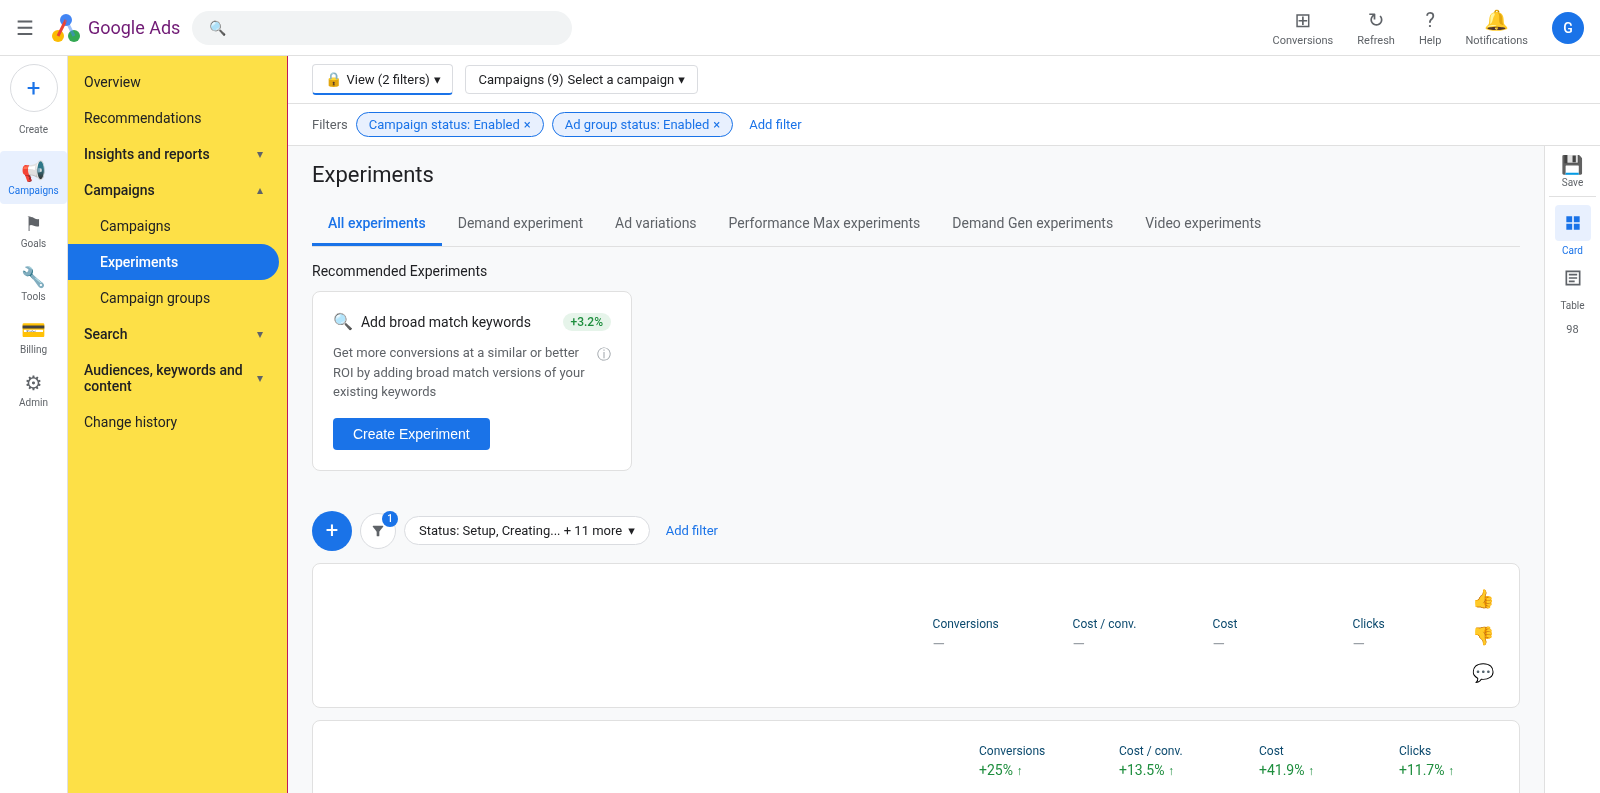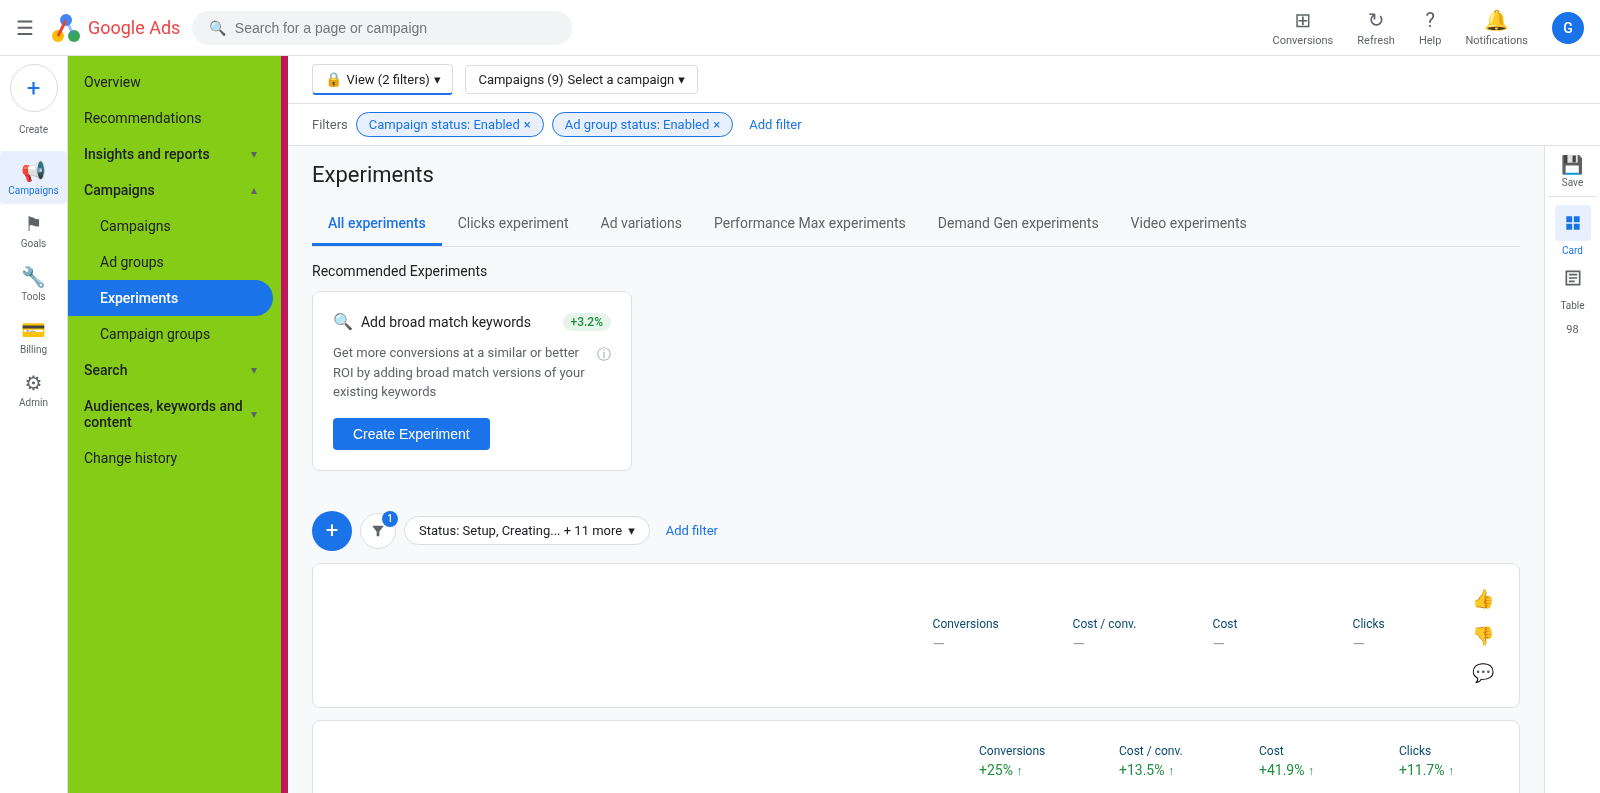--- a/index.html
+++ b/index.html
@@ -4,21 +4,21 @@
   <style>
     * { box-sizing: border-box; margin: 0; padding: 0; }
     body { font-family: 'Google Sans', Roboto, Arial, sans-serif; font-size: 14px; background: #f1f3f4; color: #202124; display: flex; flex-direction: column; height: 793px; overflow: hidden; }
 
     
     .topbar { display: flex; align-items: center; background: #fff; height: 56px; padding: 0 16px; border-bottom: 1px solid #e0e0e0; flex-shrink: 0; gap: 12px; }
     .topbar-left { display: flex; align-items: center; gap: 16px; }
     .hamburger { cursor: pointer; color: #5f6368; font-size: 20px; }
     .google-ads-logo { display: flex; align-items: center; gap: 6px; }
     .logo-icon { width: 32px; height: 32px; }
-    .logo-text { font-size: 18px; font-weight: 400; color: #ef4444; }
+    .logo-text { font-size: 18px; font-weight: 400; color: #701a75; }
     .search-bar { display: flex; align-items: center; background: #f1f3f4; border-radius: 24px; padding: 8px 16px; width: 380px; gap: 8px; border: 1px solid transparent; }
     .search-bar input { background: none; border: none; outline: none; font-size: 14px; color: #202124; width: 100%; }
     .topbar-right { margin-left: auto; display: flex; align-items: center; gap: 24px; }
     .topbar-action { display: flex; flex-direction: column; align-items: center; cursor: pointer; color: #5f6368; gap: 2px; }
     .topbar-action-icon { font-size: 20px; }
     .topbar-action-label { font-size: 11px; }
     .topbar-avatar { width: 32px; height: 32px; border-radius: 50%; background: #1a73e8; color: #fff; display: flex; align-items: center; justify-content: center; font-size: 14px; font-weight: 500; cursor: pointer; }
 
     
     .main-layout { display: flex; flex: 1; overflow: hidden; }
@@ -27,21 +27,21 @@
     .sidebar { width: 68px; background: #fff; border-right: 1px solid #e0e0e0; display: flex; flex-direction: column; align-items: center; padding-top: 8px; flex-shrink: 0; overflow-y: auto; }
     .create-btn { width: 48px; height: 48px; border-radius: 50%; background: #fff; border: 1px solid #dadce0; display: flex; align-items: center; justify-content: center; cursor: pointer; margin-bottom: 8px; color: #1a73e8; font-size: 24px; }
     .sidebar-item { display: flex; flex-direction: column; align-items: center; padding: 8px 4px; cursor: pointer; width: 100%; gap: 2px; border-radius: 4px; }
     .sidebar-item.active { background: #e8f0fe; }
     .sidebar-item-icon { font-size: 20px; color: #5f6368; }
     .sidebar-item.active .sidebar-item-icon { color: #1a73e8; }
     .sidebar-item-label { font-size: 10px; color: #5f6368; text-align: center; }
     .sidebar-item.active .sidebar-item-label { color: #1a73e8; }
 
     
-    .nav-panel { width: 220px; background: #84cc16; border-right: 7px solid #be185d; padding: 8px 0; overflow-y: auto; flex-shrink: 0; }
+    .nav-panel { width: 220px; background: #fde047; border-right: 1px solid #be185d; padding: 8px 0; overflow-y: auto; flex-shrink: 0; }
     .nav-item { padding: 10px 16px; cursor: pointer; color: #202124; font-size: 14px; display: flex; align-items: center; justify-content: space-between; border-radius: 0 20px 20px 0; margin-right: 8px; }
     .nav-item.section-header { font-weight: 500; }
     .nav-sub-item { padding: 10px 16px 10px 32px; cursor: pointer; color: #202124; font-size: 14px; border-radius: 0 20px 20px 0; margin-right: 8px; }
     .nav-sub-item.active { background: #1a73e8; color: #fff; font-weight: 500; border-radius: 0 20px 20px 0; }
     .nav-chevron { font-size: 12px; color: #5f6368; }
 
     
     .main-content { flex: 1; overflow-y: auto; background: #f8f9fa; display: flex; flex-direction: column; }
 
     
@@ -112,21 +112,20 @@
         <circle cx="24" cy="24" r="6" fill="#34A853"></circle>
         <circle cx="16" cy="8" r="6" fill="#4285F4"></circle>
         <line x1="16" y1="8" x2="8" y2="24" stroke="#EA4335" stroke-width="3"></line>
         <line x1="16" y1="8" x2="24" y2="24" stroke="#4285F4" stroke-width="3" opacity="0.5"></line>
       </svg>
       <span class="logo-text">Google Ads</span>
     </div>
   </div>
   <div class="search-bar">
     <span>🔍</span>
-    <input type="text" placeholder="Search for a page or campaign" style="">
   </div>
   <div class="topbar-right">
     <div class="topbar-action">
       <span class="topbar-action-icon">⊞</span>
       <span class="topbar-action-label">Conversions</span>
     </div>
     <div class="topbar-action">
       <span class="topbar-action-icon">↻</span>
       <span class="topbar-action-label">Refresh</span>
     </div>
@@ -181,23 +180,20 @@
     <div class="nav-item section-header">
       <span>Insights and reports</span>
       <span class="nav-chevron">▾</span>
     </div>
     <div class="nav-item section-header">
       <span>Campaigns</span>
       <span class="nav-chevron">▴</span>
     </div>
     <div class="nav-sub-item">
       <span>Campaigns</span>
-    </div>
-    <div class="nav-sub-item">
-      <span>Ad groups</span>
     </div>
     <div class="nav-sub-item active">
       <span>Experiments</span>
     </div>
     <div class="nav-sub-item">
       <span>Campaign groups</span>
     </div>
     <div class="nav-item section-header">
       <span>Search</span>
       <span class="nav-chevron">▾</span>
@@ -245,21 +241,21 @@
 
       <div class="main-content">
         <div class="page-content">
           <h1 class="page-title">Experiments</h1>
 
           <div class="tabs-row">
             <div class="tab active">
               <span>All experiments</span>
             </div>
             <div class="tab">
-              <span>Clicks experiment</span>
+              <span>Demand experiment</span>
             </div>
             <div class="tab">
               <span>Ad variations</span>
             </div>
             <div class="tab">
               <span>Performance Max experiments</span>
             </div>
             <div class="tab">
               <span>Demand Gen experiments</span>
             </div>

